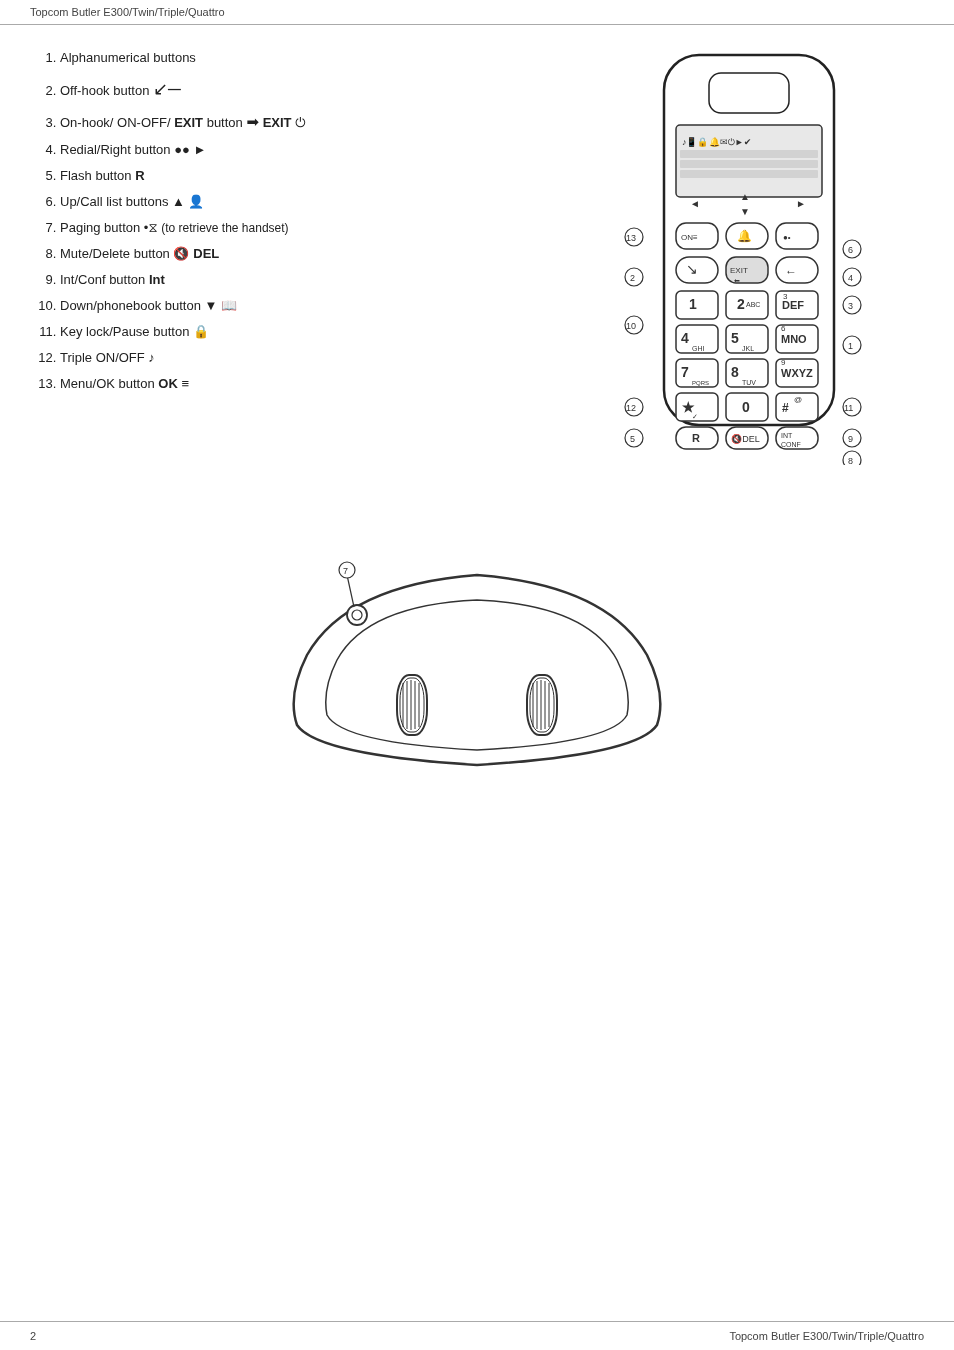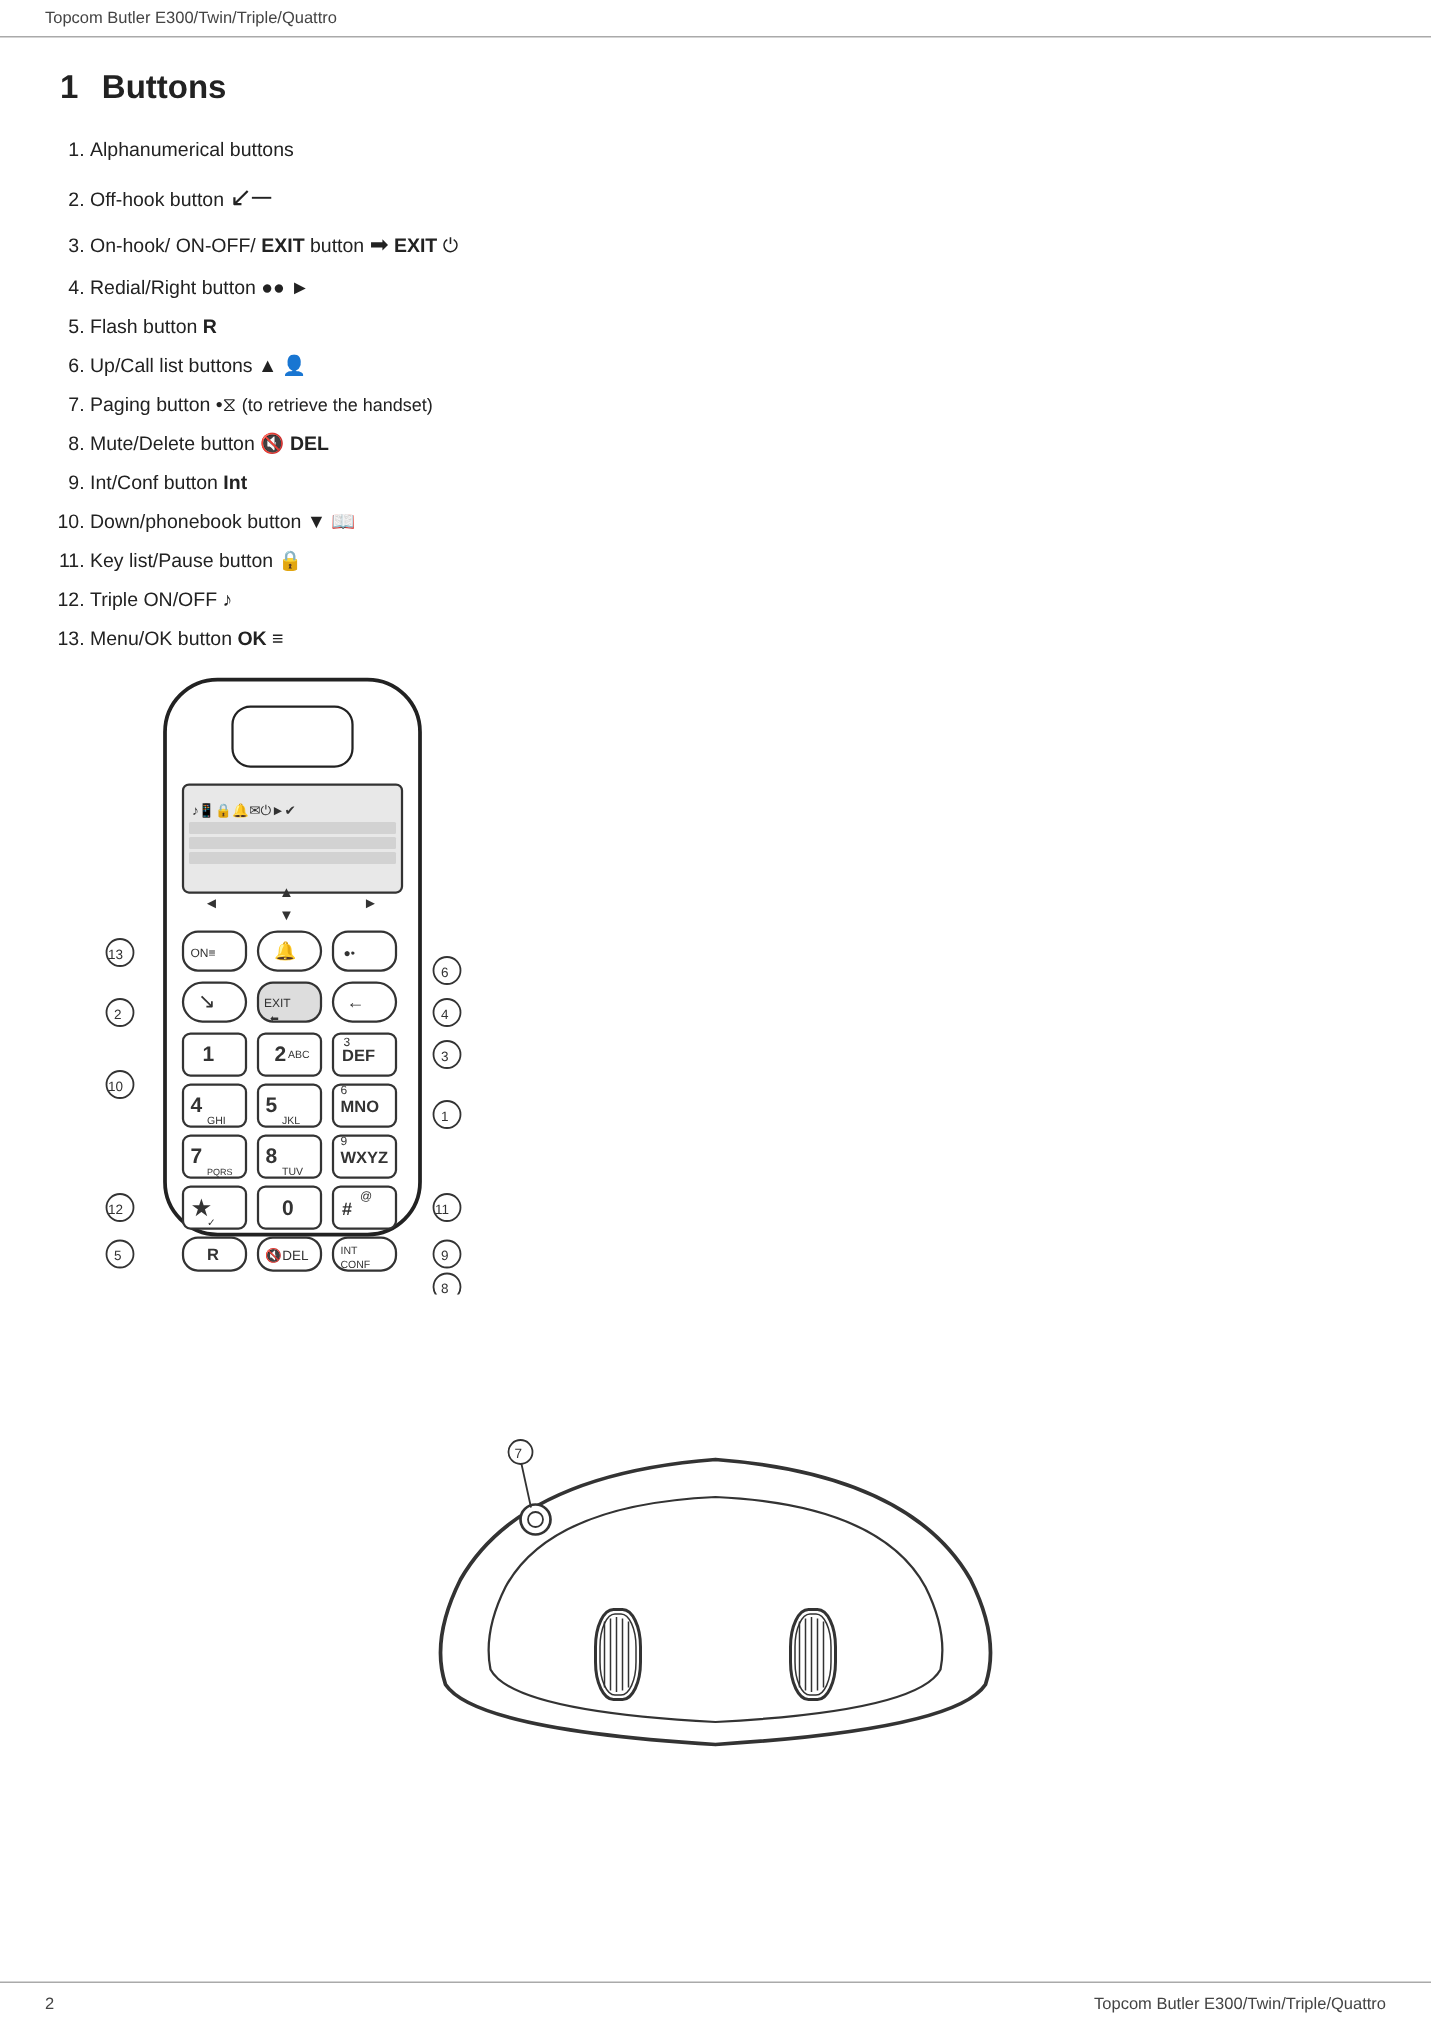--- a/index.html
+++ b/index.html
@@ -28,21 +28,21 @@
       font-weight: bold;
       margin-bottom: 20px;
     }
     .section-number {
       font-size: 22px;
       font-weight: bold;
       margin-right: 12px;
     }
     .top-section {
       display: flex;
-      flex-direction: column;
+      flex-direction: row;
       gap: 4px;
     }
     .button-list {
       flex: 1;
       padding-right: 20px;
     }
     .button-list ol {
       padding-left: 20px;
       line-height: 2.1;
     }
@@ -79,40 +79,36 @@
     svg text { font-family: Arial, sans-serif; }
   </style>
 </head>
 <body>
 
 <div class="header-bar">
   <span>Topcom Butler E300/Twin/Triple/Quattro</span>
 </div>
 
 <div class="main-content">
-  <div style="margin-bottom: 16px;">
-    <span class="section-number">1</span>
-    <span class="section-title">Buttons</span>
-  </div>
 
   <div class="top-section">
 
     <div class="button-list">
       <ol>
         <li>Alphanumerical buttons</li>
         <li>Off-hook button <span style="font-size:18px;">↙─</span></li>
         <li>On-hook/ ON-OFF/ <strong>EXIT</strong> button <span style="font-size:15px;">➡</span> <strong>EXIT</strong> ⏻</li>
         <li>Redial/Right button <span>●●</span> ►</li>
         <li>Flash button <strong>R</strong></li>
         <li>Up/Call list buttons ▲ 👤</li>
         <li>Paging button <span>•⧖</span> <span style="font-size:12px;">(to retrieve the handset)</span></li>
         <li>Mute/Delete button 🔇 <strong>DEL</strong></li>
         <li>Int/Conf button <strong>Int</strong></li>
         <li>Down/phonebook button ▼ 📖</li>
-        <li>Key list/Pause button 🔒</li>
+        <li>Key lock/Pause button 🔒</li>
         <li>Triple ON/OFF ♪</li>
         <li>Menu/OK button <strong>OK</strong> ≡</li>
       </ol>
     </div>
 
     <div class="phone-diagram">
       <svg width="300" height="420" viewBox="0 0 300 420">
 
         <rect x="60" y="10" width="170" height="370" rx="35" ry="35" fill="white" stroke="#222" stroke-width="2.5"></rect>
 

